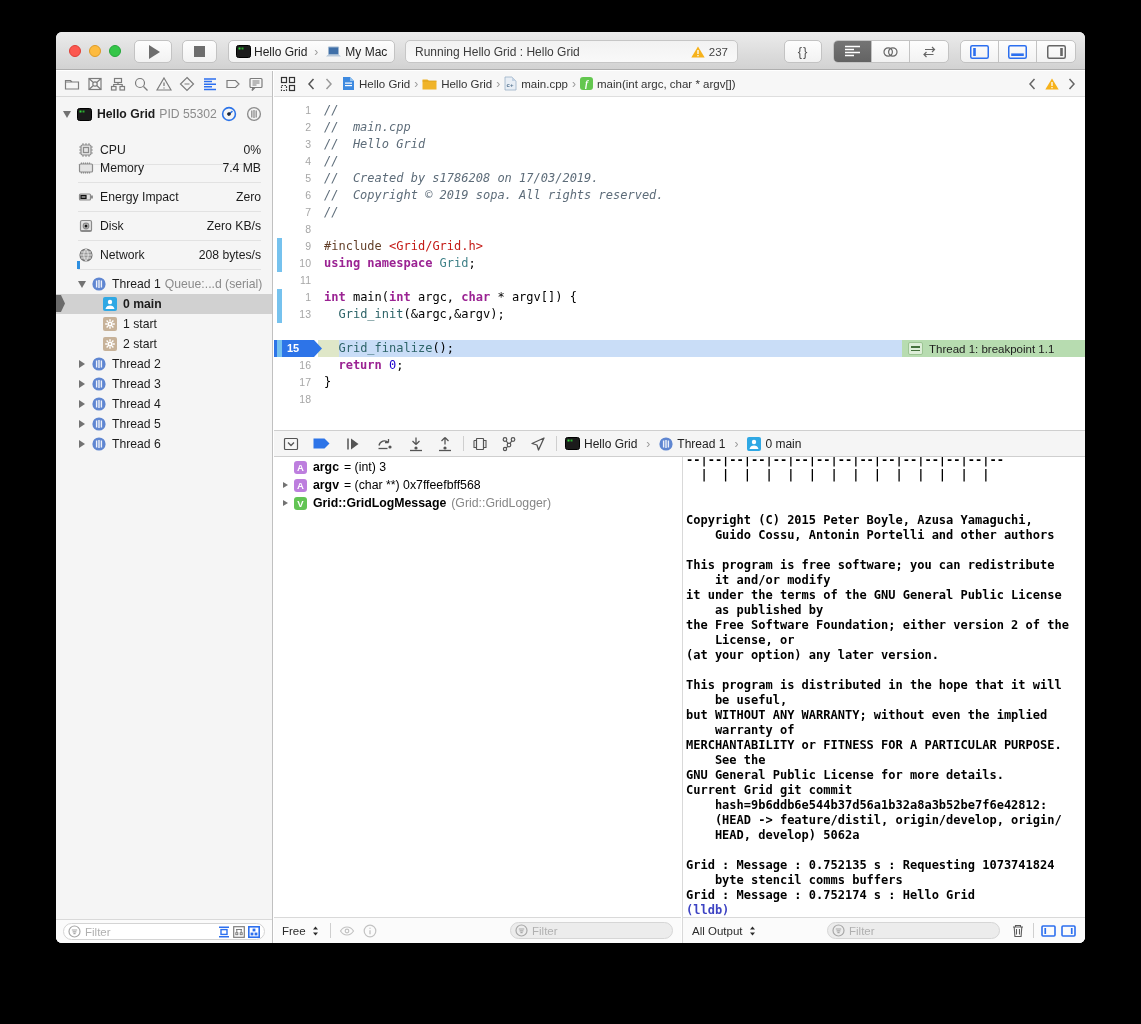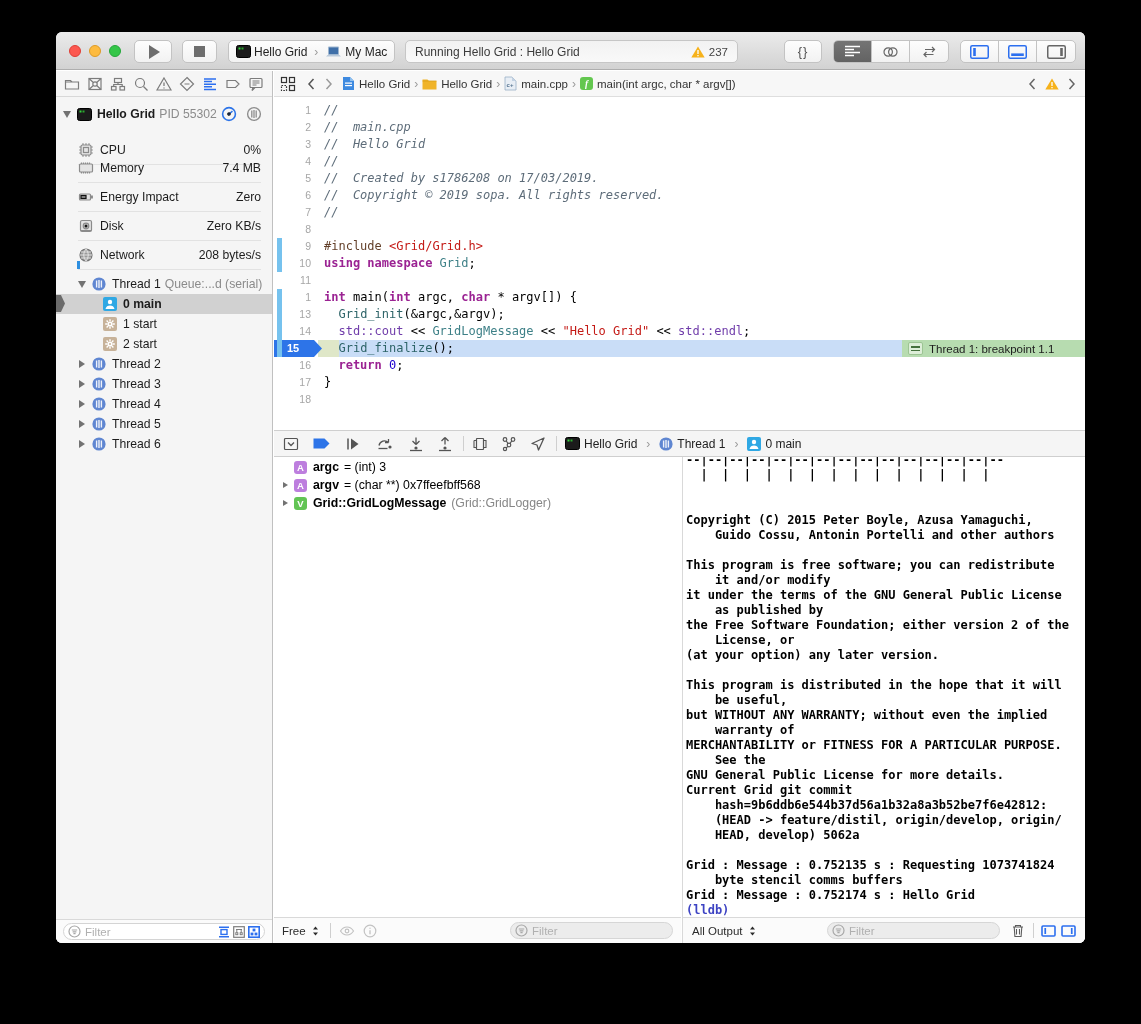--- a/index.html
+++ b/index.html
@@ -651,25 +651,20 @@
         <div class="code-line" style="top: 191px;">
           <div class="ln">1</div>
           <div class="changebar" style="top: 0px; bottom: 0px;"></div>
           <div class="ltext"><span class="kw">int</span><span class="pl"> main(</span><span class="kw">int</span><span class="pl"> argc, </span><span class="kw">char</span><span class="pl"> * argv[]) {</span></div>
         </div>
         <div class="code-line" style="top: 208px;">
           <div class="ln">13</div>
           <div class="changebar" style="top: 0px; bottom: 0px;"></div>
           <div class="ltext"><span class="pl">  </span><span class="fn">Grid_init</span><span class="pl">(&amp;argc,&amp;argv);</span></div>
         </div>
-        <div class="code-line" style="top: 225px;">
-          <div class="ln">14</div>
-          <div class="changebar" style="top: 0px; bottom: 0px;"></div>
-          <div class="ltext"><span class="pl">  </span><span class="std">std::cout</span><span class="pl"> &lt;&lt; </span><span class="ty">GridLogMessage</span><span class="pl"> &lt;&lt; </span><span class="str">"Hello Grid"</span><span class="pl"> &lt;&lt; </span><span class="std">std::endl</span><span class="pl">;</span></div>
-        </div>
         <div class="code-line" style="top: 242px;">
           <div class="bp-line-green"></div>
           <div class="bp-line-blue"></div>
           <div class="bp-arrow">15</div>
           <div class="bp-note">
             <span class="bp-note-icon">
               <i></i>
               <i></i>
             </span>
             <span>Thread 1: breakpoint 1.1</span>

